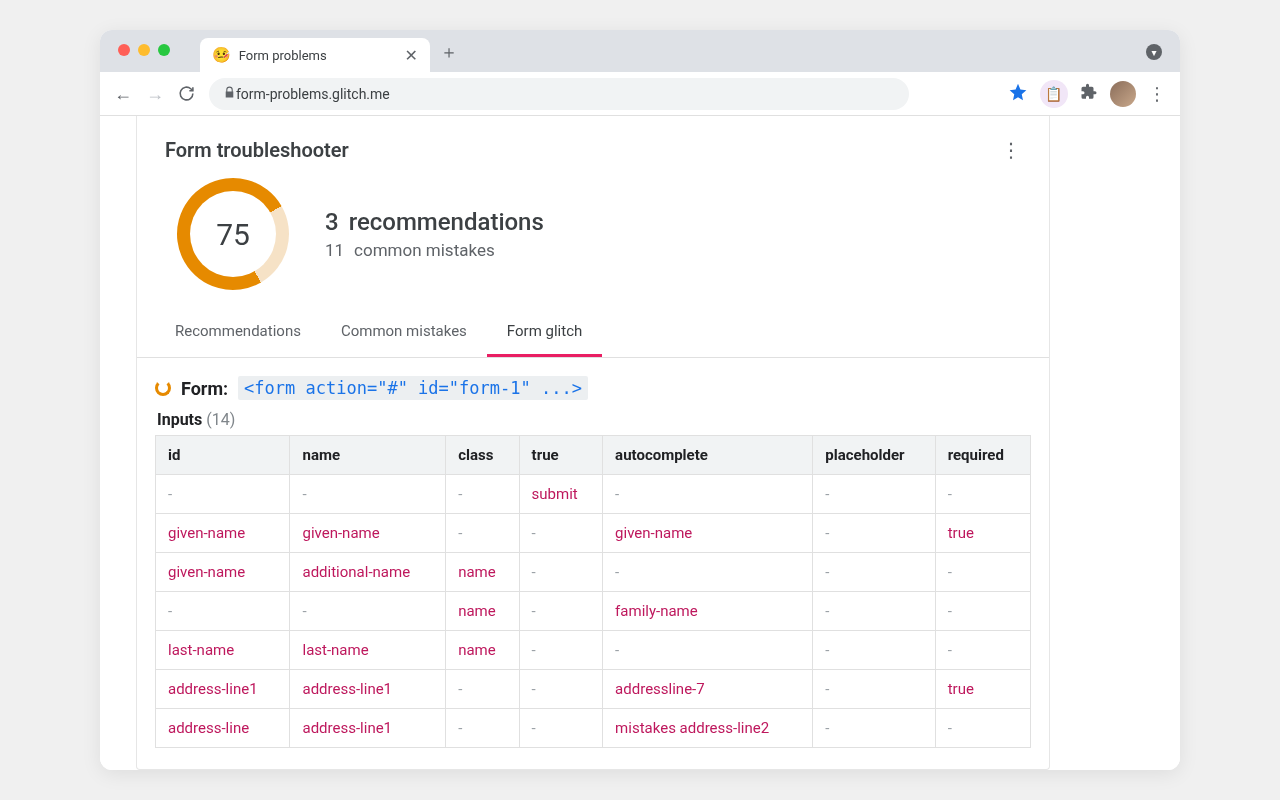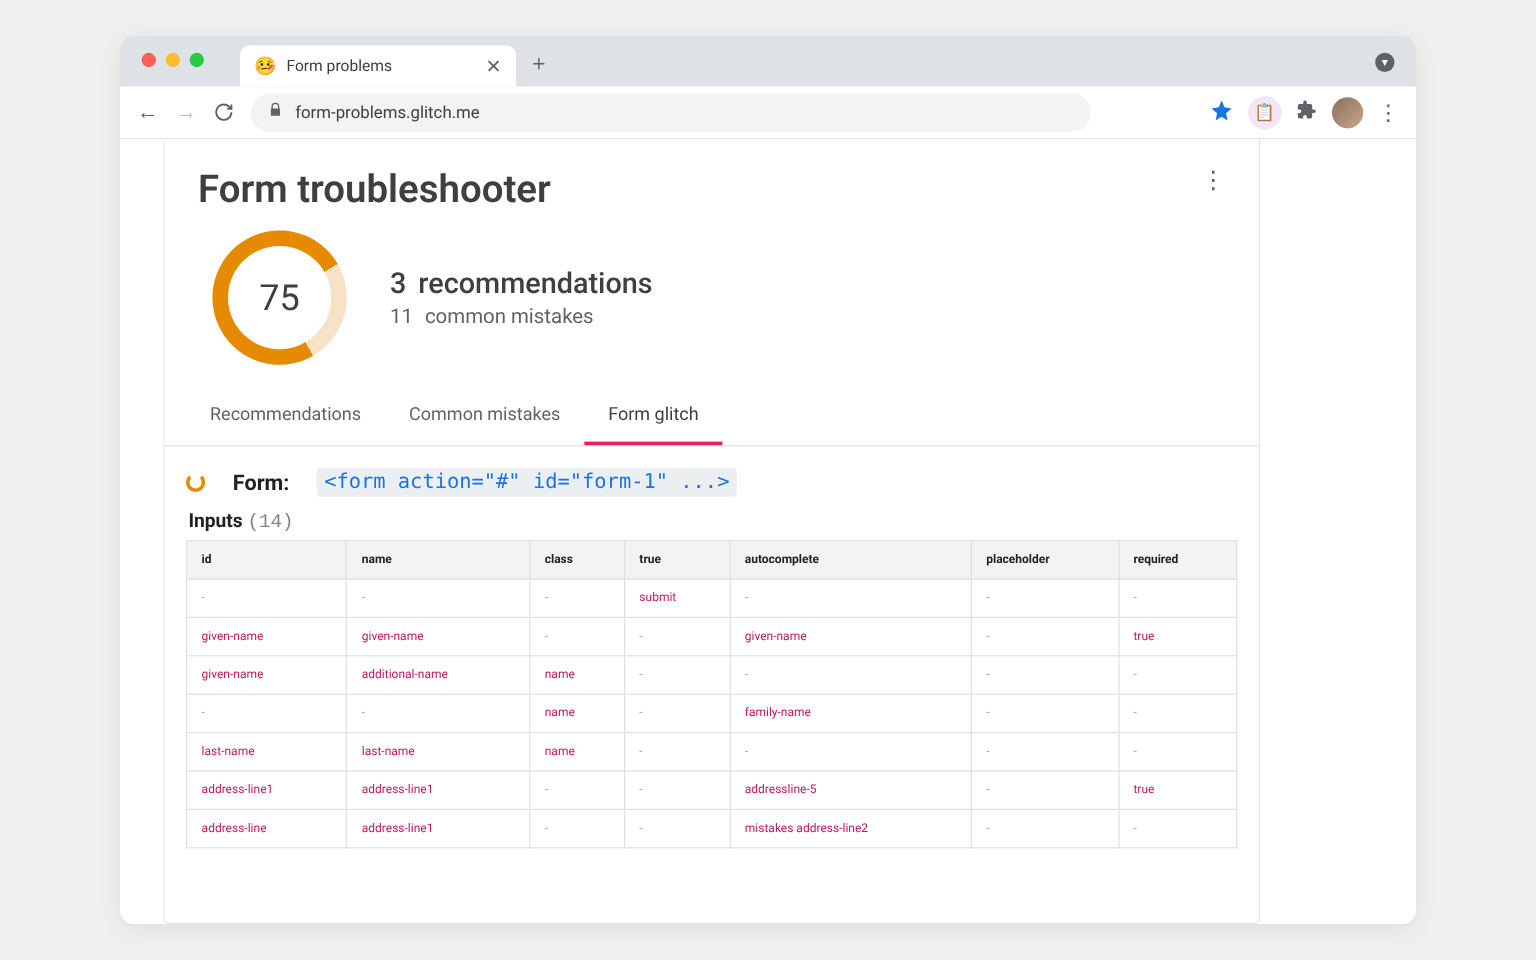--- a/index.html
+++ b/index.html
@@ -70,21 +70,20 @@
 .nav-btn.disabled { color: #bdc1c6; }
 .reload svg { width: 17px; height: 17px; }
 .addr {
   flex: 1;
   background: #f1f3f4;
   border-radius: 18px;
   height: 32px;
   display: flex;
   align-items: center;
   padding: 0 14px;
-  gap: 10px;
   color: #3c4043;
   font-size: 14px;
   max-width: 700px;
 }
 .addr .lock svg { width: 13px; height: 13px; }
 .toolbar-right { margin-left: auto; display: flex; align-items: center; gap: 12px; }
 .star svg { width: 20px; height: 20px; }
 .ext-badge {
   width: 28px; height: 28px; border-radius: 50%;
   background: #f1e6f7; display:flex; align-items:center; justify-content:center;
@@ -118,21 +117,21 @@
   border-top: none;
   border-radius: 0 0 4px 4px;
   overflow: hidden;
   display: flex;
   flex-direction: column;
 }
 .panel-header {
   display:flex; justify-content:space-between; align-items:flex-start;
   padding: 22px 28px 10px 28px;
 }
-.panel-title { font-size: 32px; font-weight: 600; color: #3c4043; }
+.panel-title { font-size: 20px; font-weight: 600; color: #3c4043; }
 .panel-kebab { color:#5f6368; font-size: 20px; }
 .summary { display:flex; align-items:center; gap: 36px; padding: 6px 28px 18px 40px; }
 .ring {
   width: 112px; height: 112px; border-radius: 50%;
   background: conic-gradient(#e68a00 0deg 270deg, #f6e2c6 270deg 360deg);
   display:flex; align-items:center; justify-content:center;
   transform: rotate(-210deg);
 }
 .ring-inner {
   width: 86px; height: 86px; border-radius: 50%; background: #fff;
@@ -146,33 +145,33 @@
 .summary-text .mis-line .num { margin-right: 10px; }
 .tabs {
   display:flex; border-bottom: 1px solid #e0e0e0; padding: 0 18px;
 }
 .tab-btn {
   padding: 14px 20px; font-size: 15px; color:#5f6368; cursor:pointer;
   border-bottom: 3px solid transparent;
 }
 .tab-btn.active { color:#3c4043; border-bottom-color:#e91e63; }
 .details { padding: 18px 18px; overflow:auto; flex:1; }
-.form-row { display:flex; align-items:center; gap:23px; font-size:18px; margin-bottom:2px; }
+.form-row { display:flex; align-items:center; gap:10px; font-size:18px; margin-bottom:2px; }
 .spinner {
   width:16px; height:16px; border:3px solid #e68a00; border-top-color:transparent;
   border-radius:50%; display:inline-block;
 }
 .form-row .lbl { font-weight:700; color:#202124; }
 .code-chip {
   background:#eceff1; color:#1a73e8; font-family: "SF Mono", Menlo, monospace;
   font-size: 17px; padding: 2px 6px; border-radius:2px;
 }
 .inputs-hdr { font-size:16px; color:#202124; font-weight:700; margin: 10px 0 6px 2px; }
-.inputs-hdr .count { color:#80868b; font-weight:400;font-family:Liberation Mono, monospace; }
-table { width:100%; border-collapse: collapse; font-size:10px; }
+.inputs-hdr .count { color:#80868b; font-weight:400; }
+table { width:100%; border-collapse: collapse; font-size:15px; }
 th {
   text-align:left; background:#f1f3f4; color:#202124; font-weight:700;
   padding: 10px 12px; border:1px solid #e0e0e0;
 }
 td {
   padding: 10px 12px; border:1px solid #e0e0e0; color:#be185d; vertical-align:top;
 }
 td.dash { color:#9aa0a6; }
 </style>
 </head>
@@ -321,21 +320,21 @@
                 <td class="dash">-</td>
                 <td class="dash">-</td>
                 <td class="dash">-</td>
                 <td class="dash">-</td>
               </tr>
               <tr>
                 <td>address-line1</td>
                 <td>address-line1</td>
                 <td class="dash">-</td>
                 <td class="dash">-</td>
-                <td>addressline-5</td>
+                <td>addressline-7</td>
                 <td class="dash">-</td>
                 <td>true</td>
               </tr>
               <tr>
                 <td>address-line</td>
                 <td>address-line1</td>
                 <td class="dash">-</td>
                 <td class="dash">-</td>
                 <td>mistakes address-line2</td>
                 <td class="dash">-</td>

